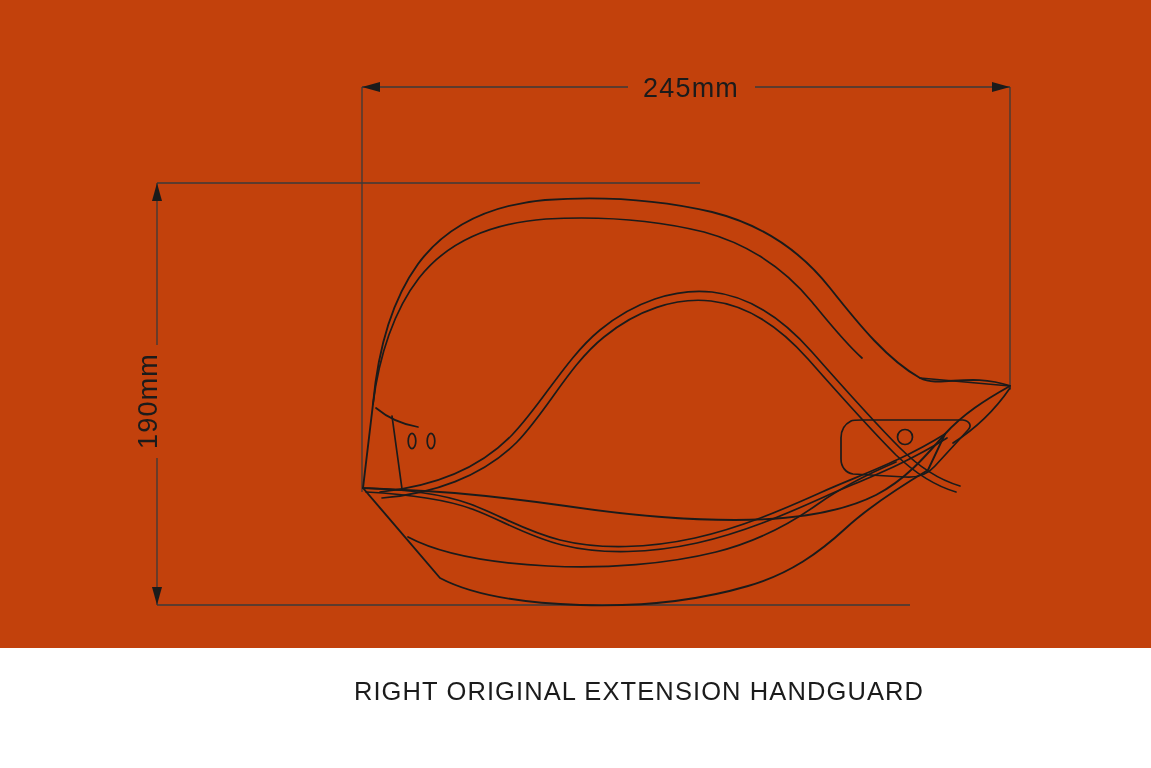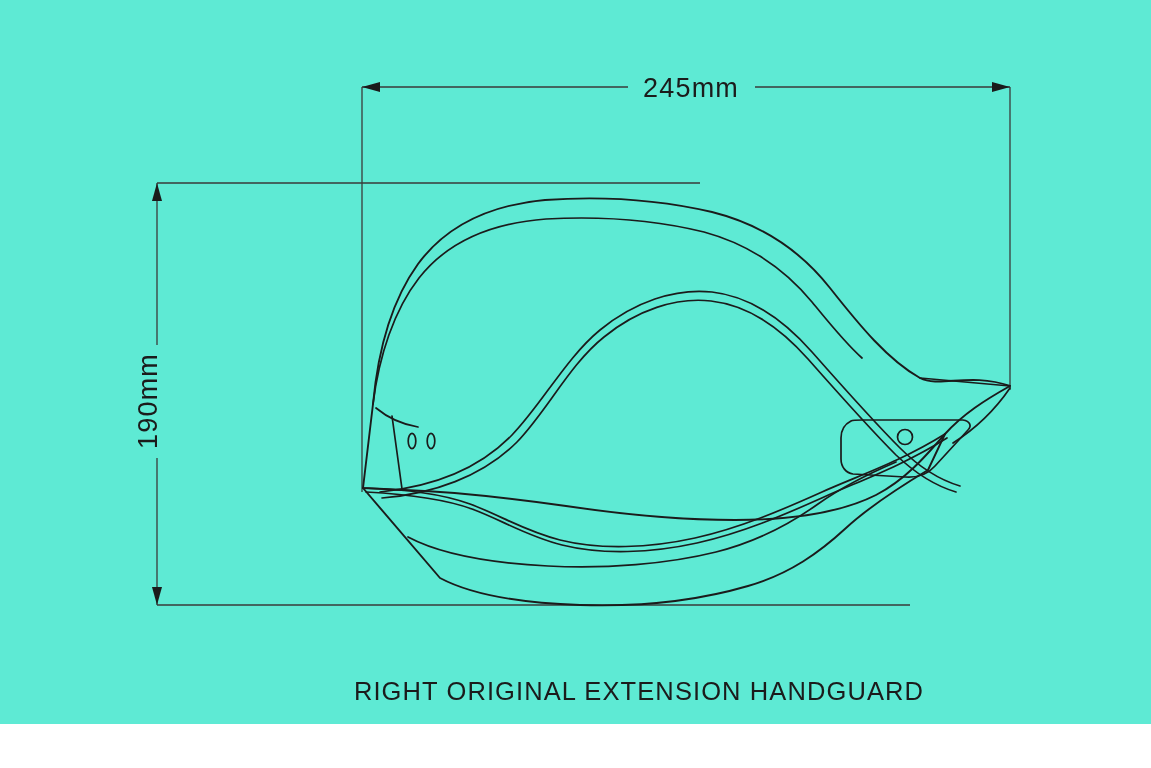--- a/index.html
+++ b/index.html
@@ -12,22 +12,22 @@
     width: 1151px;
     height: 768px;
     font-family: "Liberation Sans", sans-serif;
     overflow: hidden;
     position: relative;
   }
   #drawing-sheet {
     position: absolute;
     left: 0; top: 0;
     width: 1151px;
-    height: 724px;
-    background: #5eead4;
+    height: 648px;
+    background: #c2410c;
   }
   #drawing-svg {
     display: block;
     width: 1151px;
     height: 768px;
   }
   .dim-text {
     font-family: "Liberation Sans", sans-serif;
     font-size: 27px;
     letter-spacing: 1.2px;

